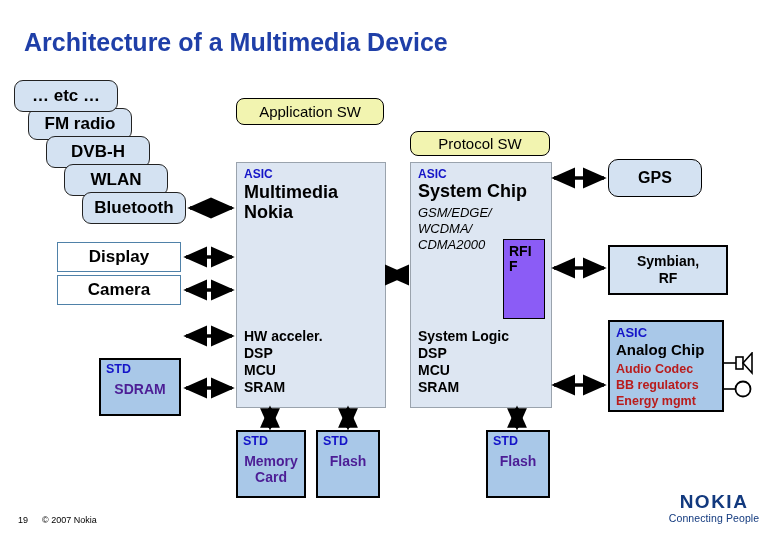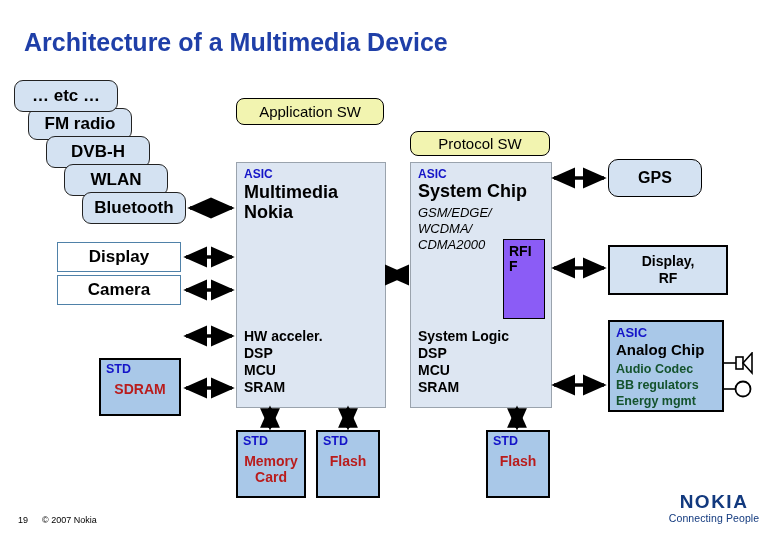--- a/index.html
+++ b/index.html
@@ -38,33 +38,33 @@
   .chip .lst{position:absolute;left:7px;font-size:14px;font-weight:bold;color:#000;line-height:1.25;}
 
   
   .rfif{position:absolute;background:#8b5cf6;border:1.4px solid #000;
         font-size:14px;font-weight:bold;color:#000;line-height:1.1;
         padding:4px 4px 0 5px;box-sizing:border-box;}
 
   
   .std{background:#a9c8e8;border:2px solid #000;position:absolute;box-sizing:border-box;}
   .std .hd{position:absolute;left:5px;top:2px;font-size:12.5px;font-weight:bold;color:#1414c8;}
-  .std .bd{position:absolute;left:0;right:0;font-size:14px;font-weight:bold;color:#b91c1c;
+  .std .bd{position:absolute;left:0;right:0;font-size:14px;font-weight:bold;color:#4c1d95;
            text-align:center;line-height:1.12;}
 
   
   .gps{background:#d4e2f2;border:1.6px solid #000;border-radius:10px;
        font-size:16px;font-weight:bold;color:#000;}
   .ant{background:#d4e2f2;border:2px solid #000;
        font-size:14px;font-weight:bold;color:#000;line-height:1.2;}
   .analog{background:#a9c8e8;border:2px solid #000;position:absolute;box-sizing:border-box;}
   .analog .asic{position:absolute;left:6px;top:3px;font-size:13px;font-weight:bold;color:#1414c8;}
   .analog .nm{position:absolute;left:6px;top:19px;font-size:15px;font-weight:bold;color:#000;}
   .analog .lst{position:absolute;left:6px;top:39px;font-size:12.5px;font-weight:bold;
-               color:#14532d;line-height:1.28;}
+               color:#b91c1c;line-height:1.28;}
 
   
   .arw{position:absolute;}
 
   
   .pg{position:absolute;left:18px;top:515px;font-size:9px;color:#000;}
   .cp{position:absolute;left:42px;top:515px;font-size:9px;color:#000;white-space:nowrap;}
   .logo{position:absolute;left:662px;top:492px;width:104px;text-align:center;}
   .logo .nk{font-size:19px;font-weight:bold;color:#12397e;letter-spacing:1.5px;line-height:1;}
   .logo .cn{font-size:10.5px;color:#12397e;letter-spacing:.1px;margin-top:1px;}
@@ -138,21 +138,21 @@
     <span class="lst" style="top:199px;">MCU</span>
     <span class="lst" style="top:216px;">SRAM</span>
   </div>
 
   <div class="bx gps" style="left:608px; top:159px; width:94px;height:38px;">
     <span>GPS</span>
   </div>
 
   <div class="ant" style="position:absolute;left:608px;top:245px;width:116px;height:46px;
                           display:flex;flex-direction:column;align-items:center;justify-content:center;">
-    <span>Display,</span>
+    <span>Symbian,</span>
     <span>RF</span>
   </div>
 
   <div class="analog" style="left:608px;top:320px;width:116px;height:92px;">
     <span class="asic">ASIC</span>
     <span class="nm">Analog Chip</span>
     <span class="lst" style="top:39px;">Audio Codec</span>
     <span class="lst" style="top:55px;">BB regulators</span>
     <span class="lst" style="top:71px;">Energy mgmt</span>
   </div>

